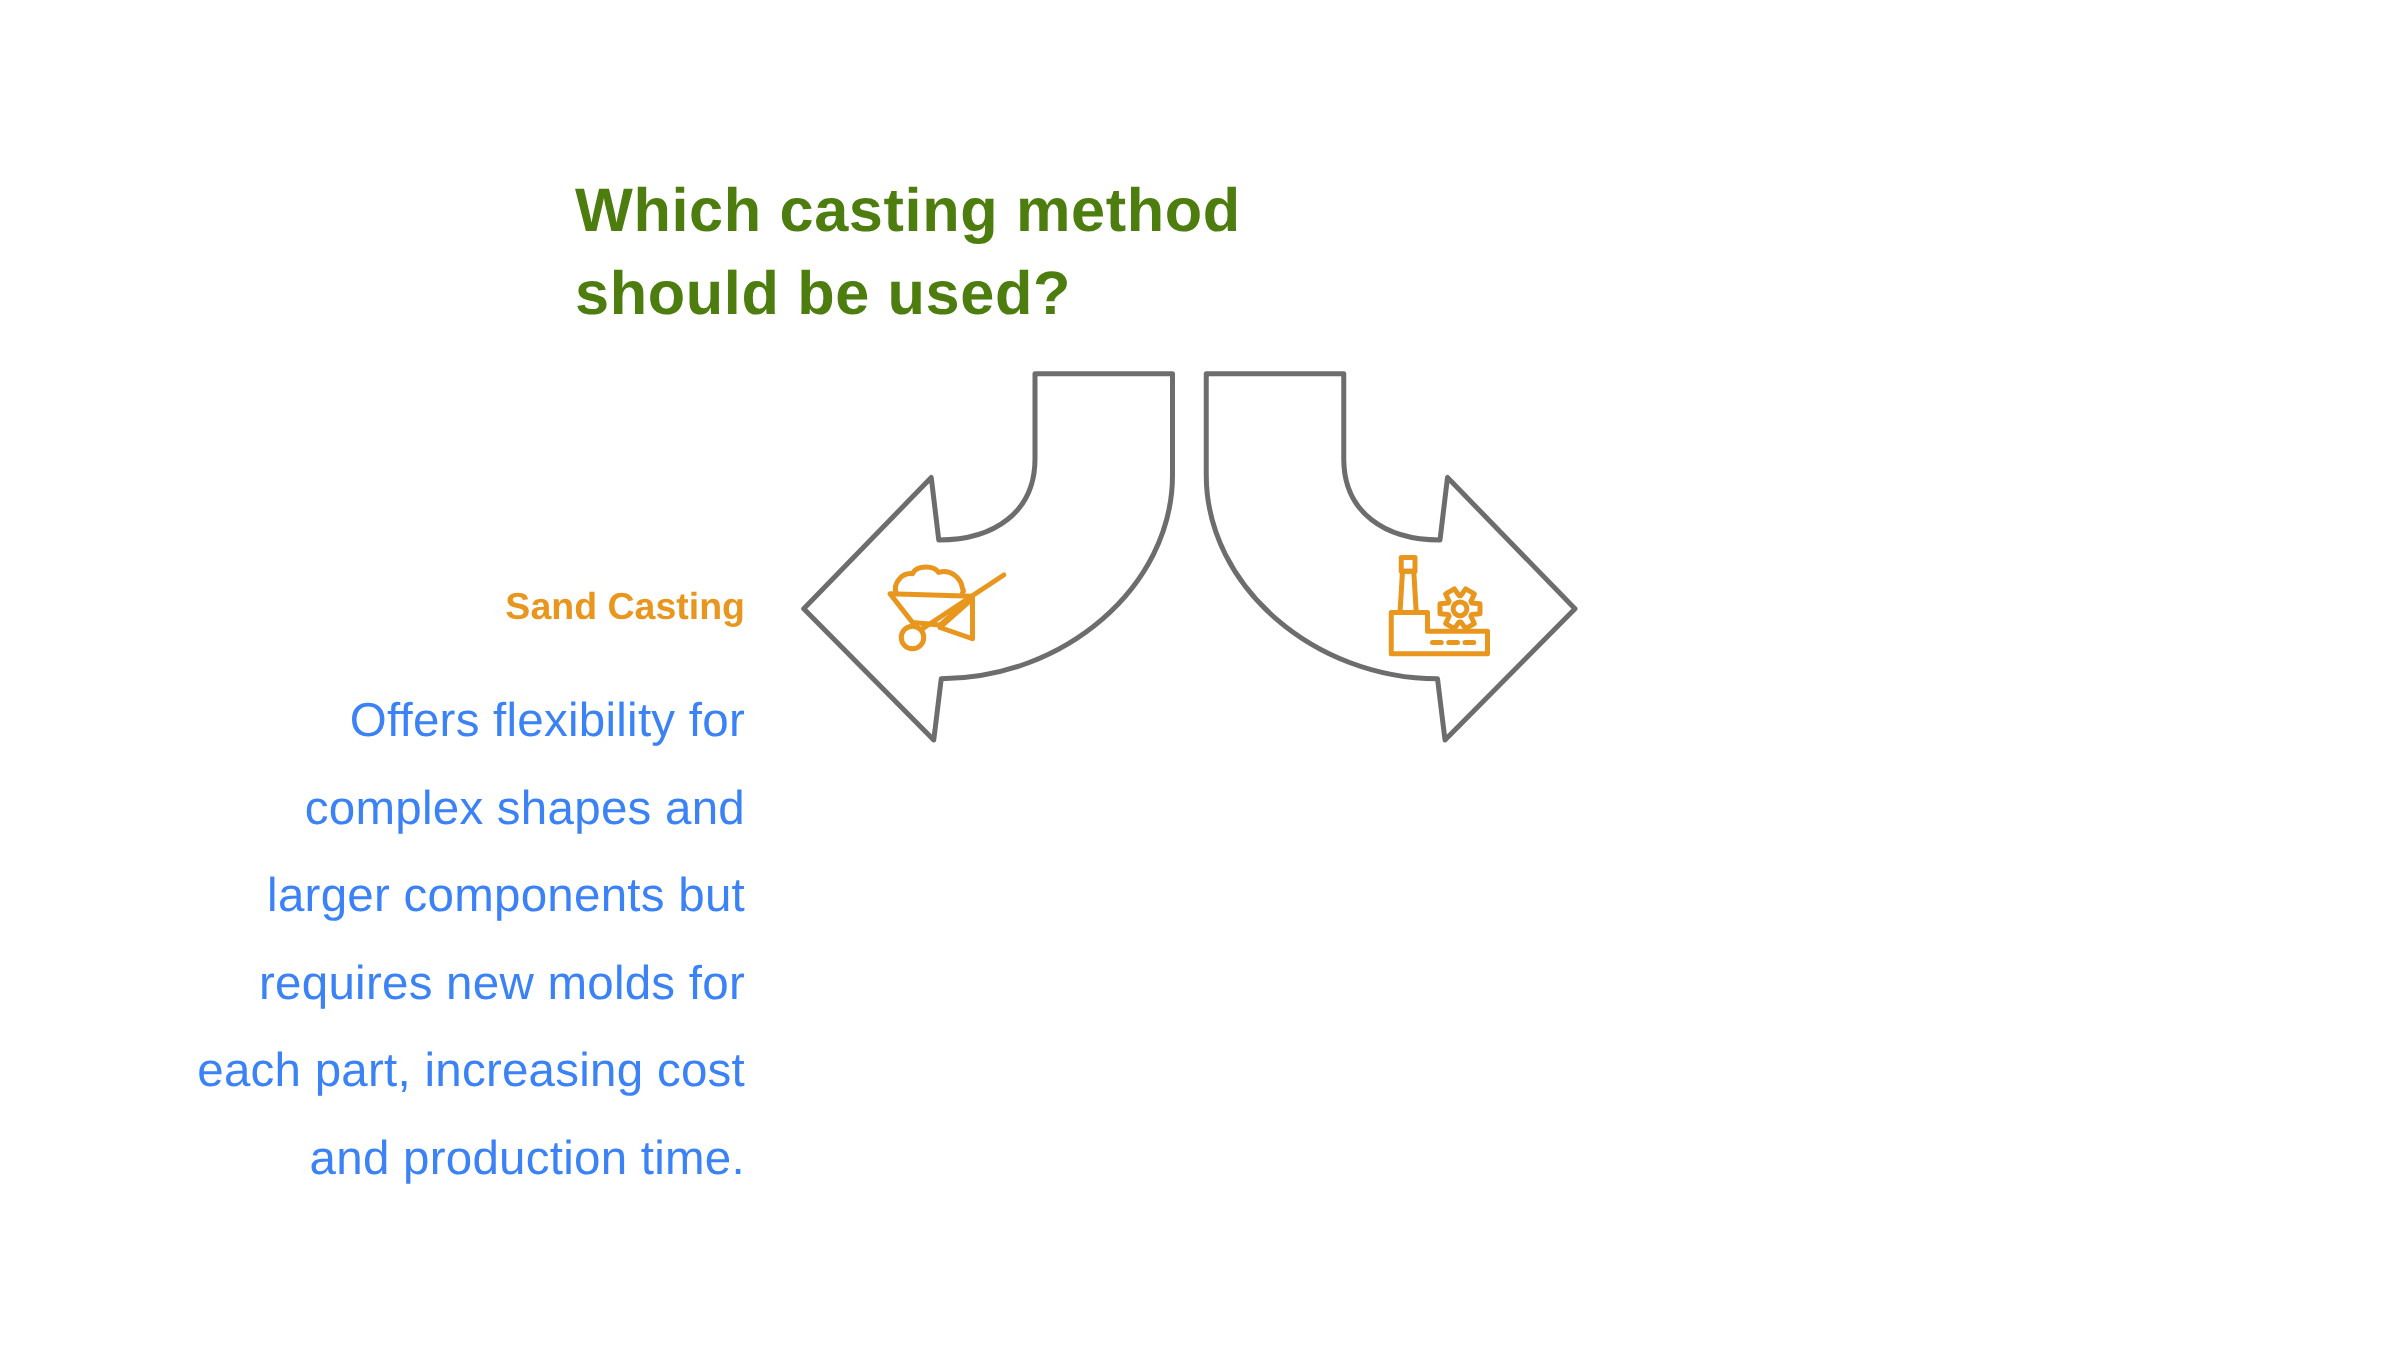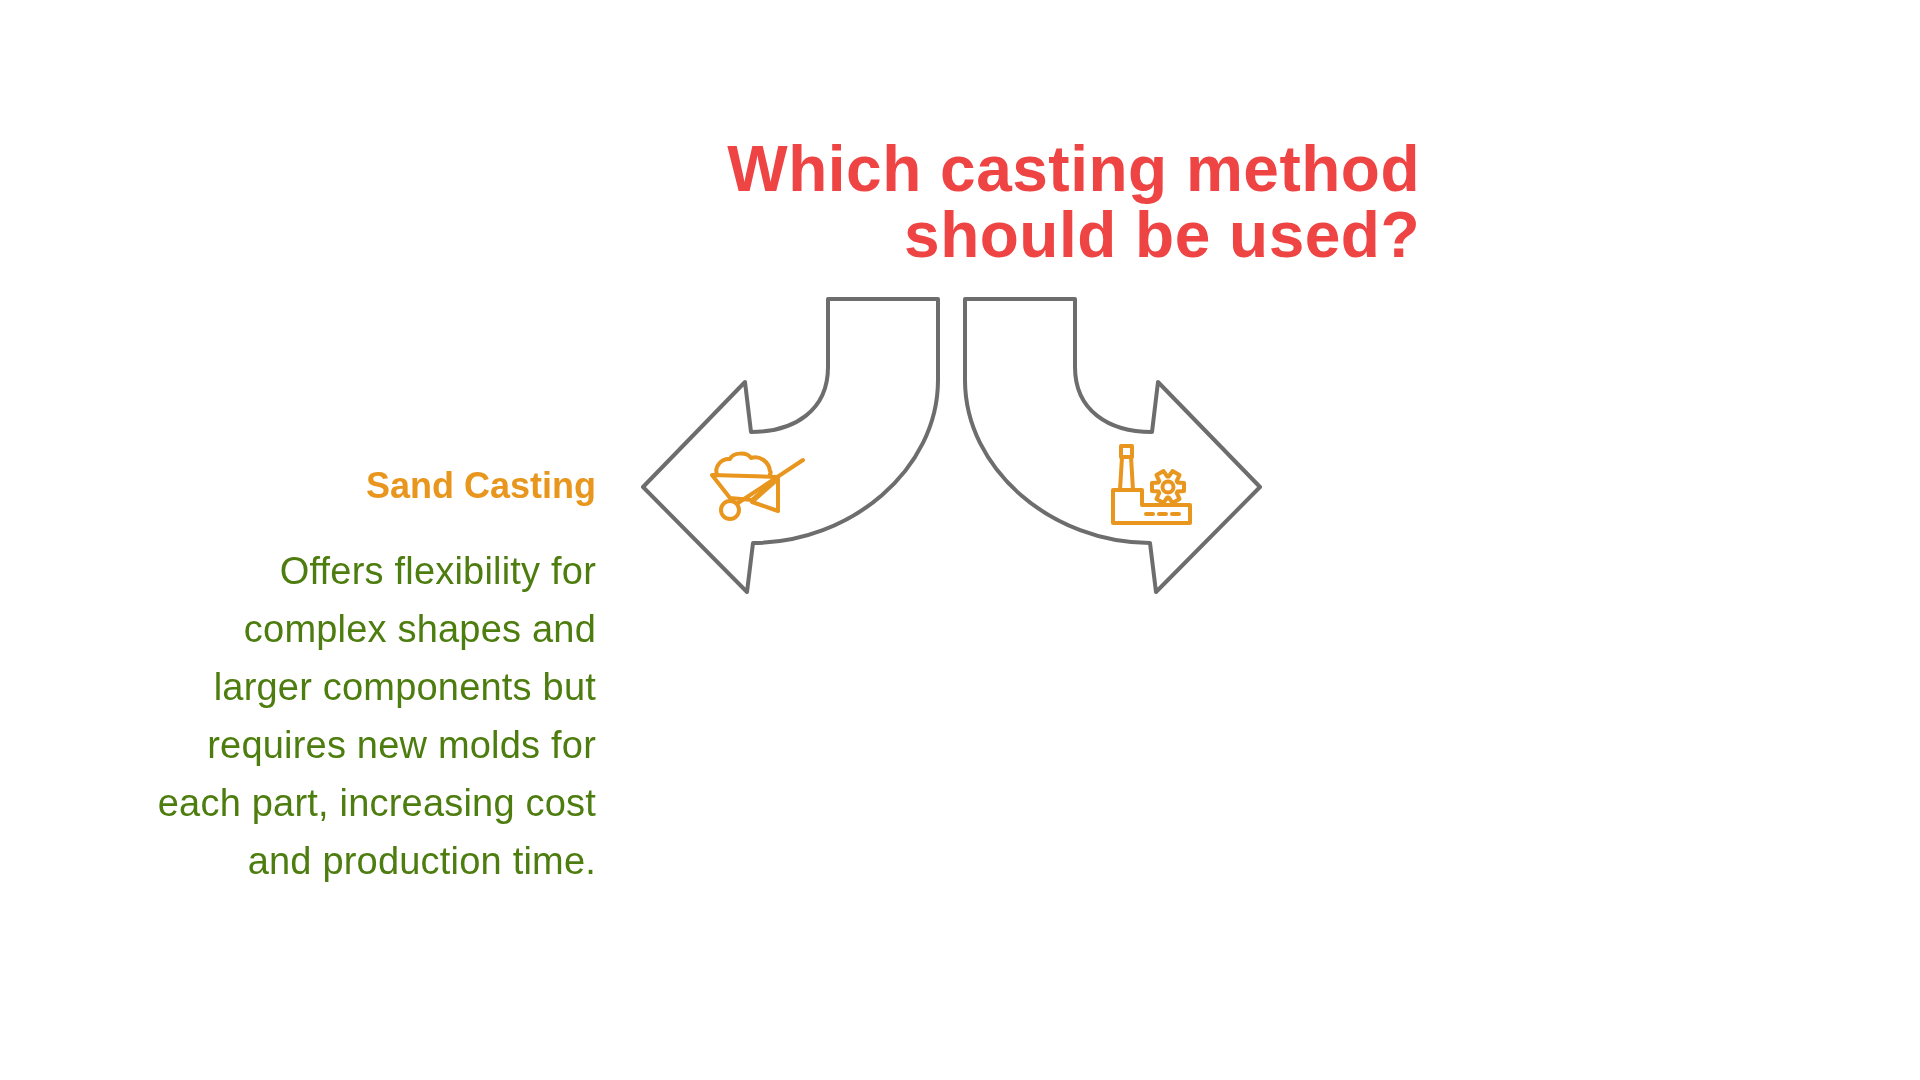--- a/index.html
+++ b/index.html
@@ -14,52 +14,52 @@
     height: 1080px;
     background: #ffffff;
     overflow: hidden;
   }
   .title {
     position: absolute;
     left: 460px;
     top: 136px;
     width: 960px;
     margin: 0;
-    text-align: right;
-    font-size: 64px;
+    text-align: left;
+    font-size: 49px;
     line-height: 66px;
     font-weight: 700;
     letter-spacing: 0.5px;
-    color: #ef4444;
+    color: #4d7c0f;
     white-space: pre-line;
   }
   .arrows-svg {
     position: absolute;
     left: 0;
     top: 0;
     width: 1920px;
     height: 1080px;
   }
   .branch-heading {
     position: absolute;
     margin: 0;
-    font-size: 36px;
+    font-size: 30px;
     line-height: 52px;
     font-weight: 700;
     color: #E8961E;
     white-space: nowrap;
   }
   .branch-body {
     position: absolute;
     margin: 0;
     font-size: 38px;
-    line-height: 58px;
+    line-height: 70px;
     font-weight: 400;
     letter-spacing: 0.2px;
-    color: #4d7c0f;
+    color: #3b82f6;
     white-space: pre-line;
   }
   .left-heading  { right: 1324px; top: 460px; text-align: right; }
   .left-body     { right: 1324px; top: 542px; text-align: right; }
   .right-heading { left: 1308px; top: 460px; text-align: left; }
   .right-body    { left: 1308px; top: 542px; text-align: left; }
 </style>
 </head>
 <body>
 

